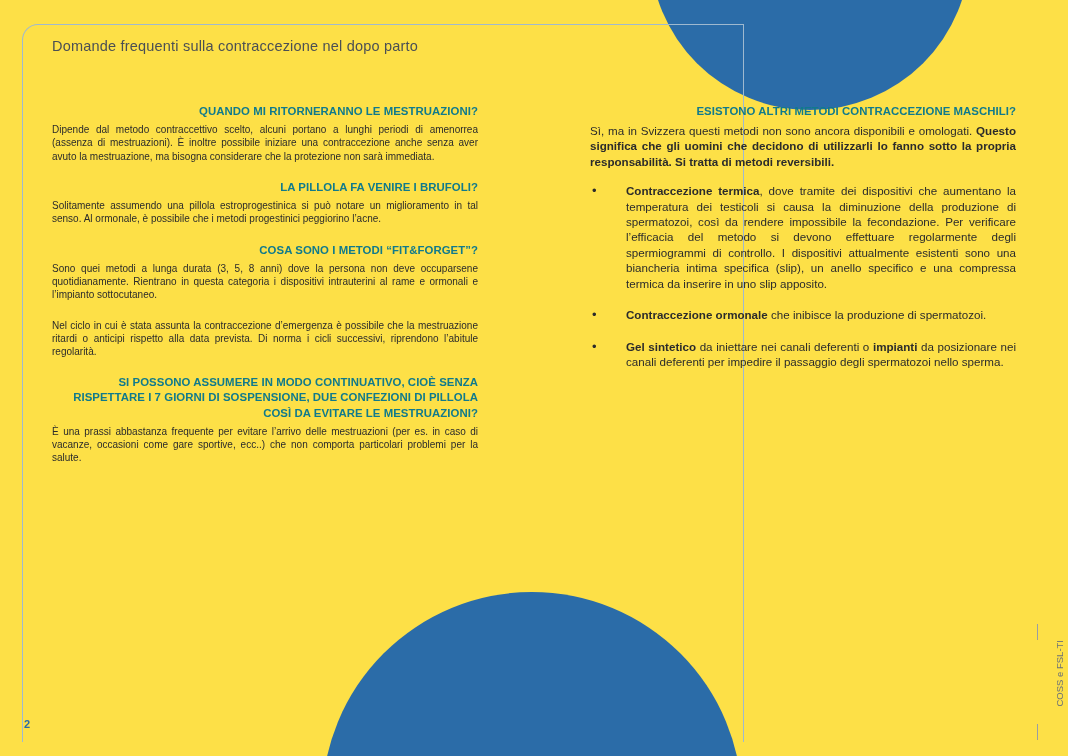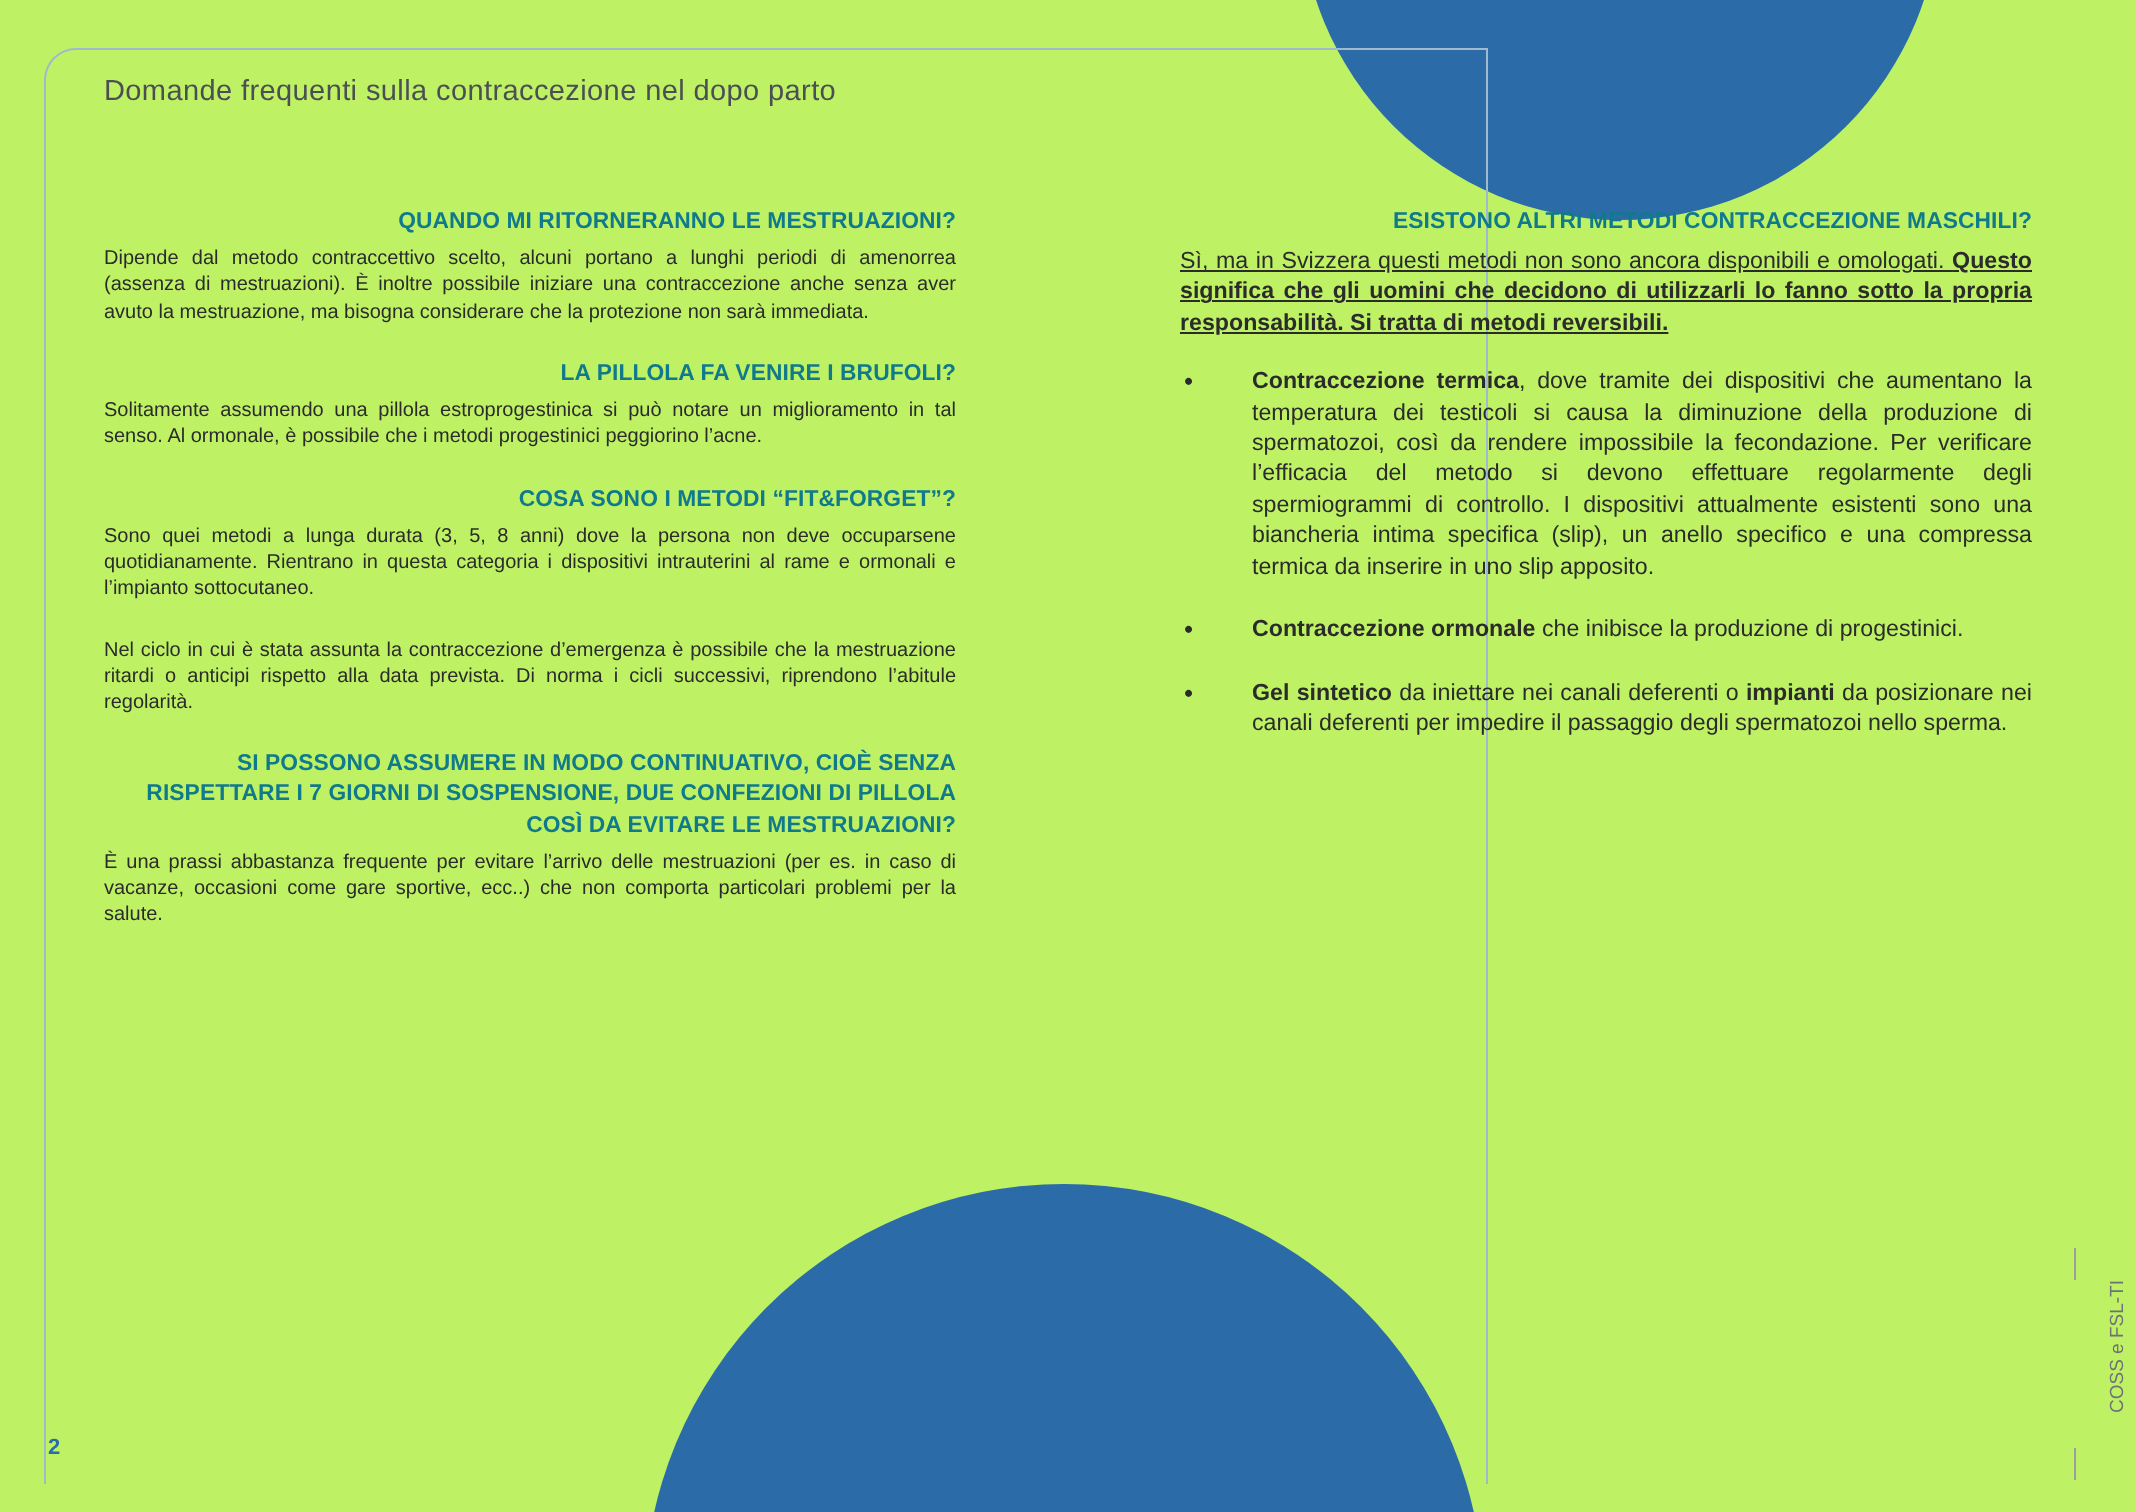--- a/index.html
+++ b/index.html
@@ -8,21 +8,21 @@
     background: #ffffff;
   }
   body {
     font-family: "Liberation Sans", sans-serif;
   }
   .page {
     position: relative;
     width: 1068px;
     height: 756px;
     overflow: hidden;
-    background: #bef264;
+    background: #fde047;
   }
   
   .circle-top {
     position: absolute;
     width: 320px;
     height: 320px;
     border-radius: 50%;
     background: #2b6ca8;
     left: 650px;
     top: -210px;
@@ -83,21 +83,20 @@
     color: #2b2b2b;
     font-size: 10px;
     line-height: 1.33;
     text-align: justify;
   }
   .intro {
     color: #2b2b2b;
     font-size: 11.6px;
     line-height: 1.33;
     text-align: justify;
-    text-decoration: underline;
   }
   .intro b { font-weight: bold; }
   ul.bullets {
     list-style: none;
     margin: 14px 0 0 0;
     padding: 0;
   }
   ul.bullets li {
     position: relative;
     padding-left: 36px;
@@ -196,21 +195,21 @@
       <div class="q teal">ESISTONO ALTRI METODI CONTRACCEZIONE MASCHILI?</div>
       <div class="intro"><span>Sì, ma in Svizzera questi metodi non sono ancora disponibili e omologati. </span><b>Questo significa che gli uomini che decidono di utilizzarli lo fanno sotto la propria responsabilità.  Si tratta di metodi reversibili.</b></div>
 
       <ul class="bullets">
         <li>
           <span class="dot">•</span>
           <b>Contraccezione termica</b><span>, dove tramite dei dispositivi che aumentano la temperatura dei testicoli si causa la diminuzione della produzione di spermatozoi, così da rendere impossibile la fecondazione. Per verificare l’efficacia del metodo si devono effettuare regolarmente degli spermiogrammi di controllo. I dispositivi attualmente esistenti sono una biancheria intima specifica (slip), un anello specifico e una compressa termica da inserire in uno slip apposito.</span>
         </li>
         <li>
           <span class="dot">•</span>
-          <b>Contraccezione ormonale</b><span> che inibisce la produzione di progestinici.</span>
+          <b>Contraccezione ormonale</b><span> che inibisce la produzione di spermatozoi.</span>
         </li>
         <li>
           <span class="dot">•</span>
           <b>Gel sintetico</b><span> da iniettare nei canali deferenti o </span><b>impianti</b><span> da posizionare nei canali deferenti per impedire il passaggio degli spermatozoi nello sperma.</span>
         </li>
       </ul>
     </div>
 
   </div>
 

